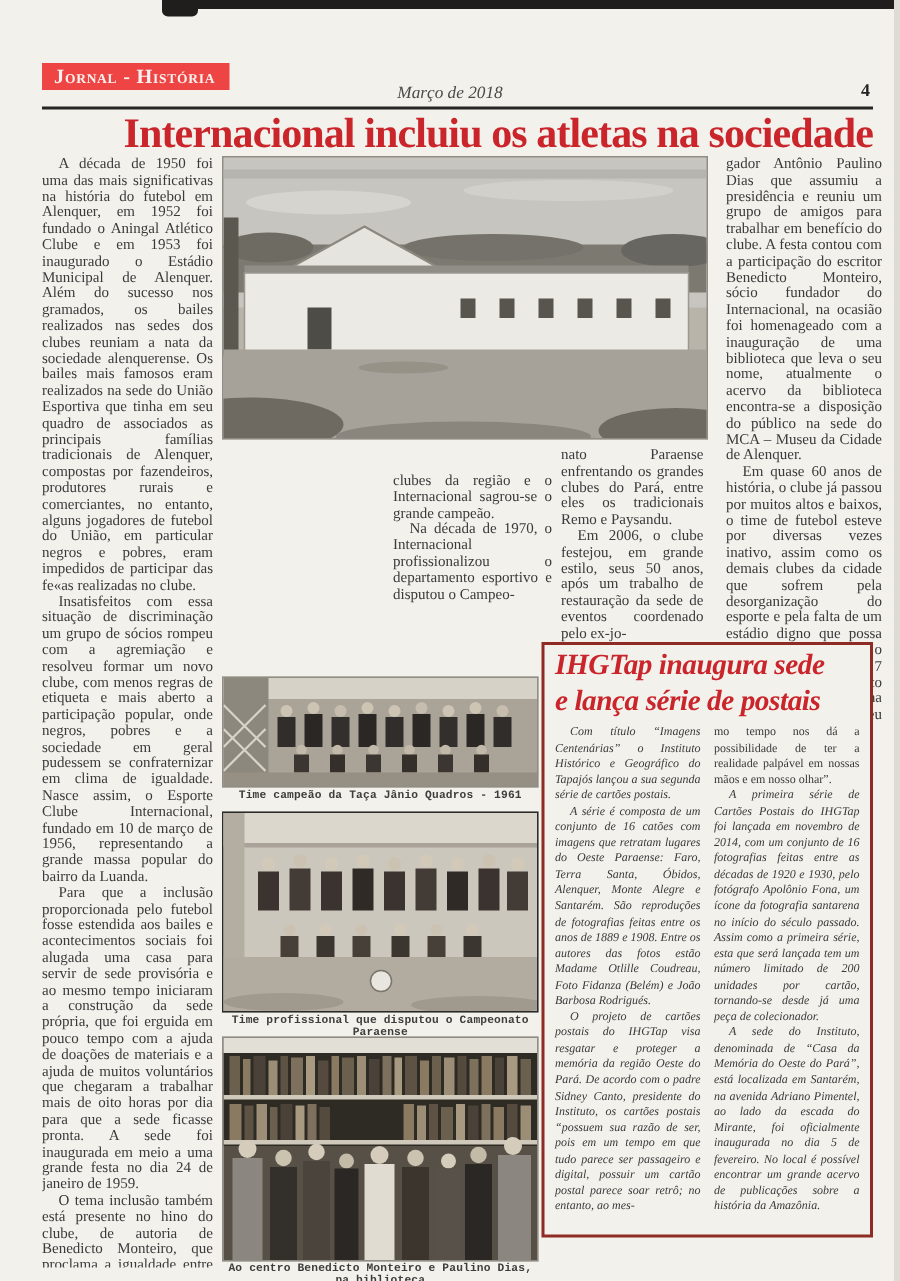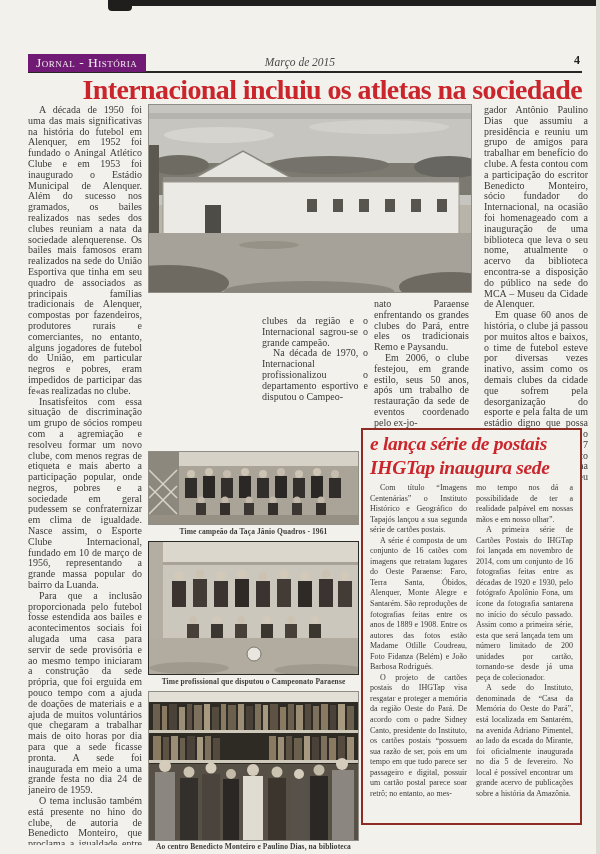--- a/index.html
+++ b/index.html
@@ -6,22 +6,22 @@
   .page{position:relative;width:600px;height:854px;margin:0 auto;background:#f3f1ec;overflow:hidden;
         font-family:"Liberation Serif",serif;color:#3a3a3a;}
   .abs{position:absolute;}
 
   
   .scan-strip{left:108px;top:0;width:492px;height:6px;background:#1f1e1c;}
   .scan-blob{left:108px;top:0;width:24px;height:11px;background:#1f1e1c;border-radius:0 0 4px 4px;}
   .edge-shadow{right:0;top:0;width:4px;height:100%;background:#dedbd4;}
 
   
-  .masthead{left:28px;top:54px;background:#701a75;color:#f4f2ee;padding:2px 9px 2px 8px;
-            font-variant:small-caps;font-weight:normal;font-size:13.5px;letter-spacing:.5px;line-height:14px;}
+  .masthead{left:28px;top:42px;background:#ef4444;color:#f4f2ee;padding:2px 9px 2px 8px;
+            font-variant:small-caps;font-weight:bold;font-size:13.5px;letter-spacing:.5px;line-height:14px;}
   .issue-date{left:0;top:56px;width:600px;text-align:center;font-style:italic;font-size:11.5px;color:#4a4a48;}
   .page-number{right:20px;top:53px;font-weight:bold;font-size:12px;color:#222;}
   .header-rule{left:28px;top:71px;width:554px;height:2px;background:#262624;}
 
   .headline{left:22px;top:74px;width:560px;text-align:center;white-space:nowrap;
             font-size:28px;font-weight:bold;letter-spacing:-0.6px;color:#c9252b;}
 
   
   .col{text-align:justify;}
   .col p{margin:0;font-size:10px;line-height:10.8px;}
@@ -31,44 +31,44 @@
   .c3{left:262px;top:316px;width:106px;}
   .c4{left:374px;top:299px;width:95px;}
   .c5{left:484px;top:105px;width:104px;}
 
   
   .photo{border:1px solid #8f8d85;background:#b9b4aa;}
   .ph-building{left:148px;top:104px;width:322px;height:187px;}
   .ph-1{left:148px;top:451px;width:209px;height:72px;}
   .ph-2{left:148px;top:541px;width:209px;height:132px;border-color:#2a2a28;}
   .ph-3{left:148px;top:691px;width:209px;height:148px;}
-  .caption{left:148px;width:211px;text-align:center;font-family:Liberation Serif, serif;
+  .caption{left:148px;width:211px;text-align:center;font-family:Liberation Mono, monospace;
            font-weight:bold;font-size:7.5px;color:#3d3d3b;letter-spacing:.1px;}
   .cap-1{top:527px;} .cap-2{top:677px;} .cap-3{top:842px;}
 
   
   .side-box{left:361px;top:428px;width:221px;height:397px;background:#f3f1ec;
             border:2px solid #8e2b24;box-sizing:border-box;overflow:hidden;}
   .side-head{margin:3px 7px 0 7px;font-style:italic;font-weight:bold;color:#c9252b;
              font-size:19.5px;line-height:21px;letter-spacing:-0.3px;white-space:nowrap;}
   .side-cols{display:flex;gap:9px;margin:5px 7px 0 7px;}
   .side-col{width:100px;text-align:justify;}
   .side-col p{margin:0;font-size:8px;line-height:10.55px;}
-  .side-col p.ind{text-indent:10px;}
+  .side-col p.ind{text-indent:10px;font-style:italic;}
 </style>
 </head>
 <body>
 
 <div class="page">
 
   <div class="abs scan-strip"></div>
   <div class="abs scan-blob"></div>
   <div class="abs edge-shadow"></div>
 
-  <div class="abs issue-date">Março de 2015</div>
+  <div class="abs issue-date">Março de 2018</div>
   <div class="abs page-number">4</div>
   <div class="abs header-rule"></div>
   <div class="abs masthead">Jornal - História</div>
 
   <h1 class="abs headline" style="margin:0;text-align:right;">Internacional incluiu os atletas na sociedade</h1>
 
   <div class="abs col c1">
     <p class="ind">A década de 1950 foi uma das mais significativas na história do futebol em Alenquer, em 1952 foi fundado o Aningal Atlético Clube e em 1953 foi inaugurado o Estádio Municipal de Alenquer. Além do sucesso nos gramados, os bailes realizados nas sedes dos clubes reuniam a nata da sociedade alenquerense. Os bailes mais famosos eram realizados na sede do União Esportiva que tinha em seu quadro de associados as principais famílias tradicionais de Alenquer, compostas por fazendeiros, produtores rurais e comerciantes, no entanto, alguns jogadores de futebol do União, em particular negros e pobres, eram impedidos de participar das fe«as realizadas no clube.</p>
     <p class="ind">Insatisfeitos com essa situação de discriminação um grupo de sócios rompeu com a agremiação e resolveu formar um novo clube, com menos regras de etiqueta e mais aberto a participação popular, onde negros, pobres e a sociedade em geral pudessem se confraternizar em clima de igualdade. Nasce assim, o Esporte Clube Internacional, fundado em 10 de março de 1956, representando a grande massa popular do bairro da Luanda.</p>
     <p class="ind">Para que a inclusão proporcionada pelo futebol fosse estendida aos bailes e acontecimentos sociais foi alugada uma casa para servir de sede provisória e ao mesmo tempo iniciaram a construção da sede própria, que foi erguida em pouco tempo com a ajuda de doações de materiais e a ajuda de muitos voluntários que chegaram a trabalhar mais de oito horas por dia para que a sede ficasse pronta. A sede foi inaugurada em meio a uma grande festa no dia 24 de janeiro de 1959.</p>
@@ -276,22 +276,22 @@
         <rect x="142" y="87" width="16" height="61" fill="#58514a"></rect>
       <circle cx="170" cy="78" r="5.5" fill="#c4baa8"></circle>
         <rect x="161" y="84" width="18" height="64" fill="#2a2724"></rect>
       <circle cx="193" cy="72" r="6" fill="#d5ccbc"></circle>
         <rect x="183" y="78" width="22" height="70" fill="#8c8680"></rect>
     </g>
   </svg>
   <div class="abs caption cap-3">Ao centro Benedicto Monteiro e Paulino Dias, na biblioteca</div>
 
   <div class="abs side-box">
+    <div class="side-head">IHGTap inaugura sede</div>
     <div class="side-head">e lança série de postais</div>
-    <div class="side-head">IHGTap inaugura sede</div>
     <div class="side-cols">
       <div class="side-col">
         <p class="ind">Com título “Imagens Centenárias” o Instituto Histórico e Geográfico do Tapajós lançou a sua segunda série de cartões postais.</p>
         <p class="ind">A série é composta de um conjunto de 16 catões com imagens que retratam lugares do Oeste Paraense: Faro, Terra Santa, Óbidos, Alenquer, Monte Alegre e Santarém. São reproduções de fotografias feitas entre os anos de 1889 e 1908. Entre os autores das fotos estão Madame Otlille Coudreau, Foto Fidanza (Belém) e João Barbosa Rodrigués.</p>
         <p class="ind">O projeto de cartões postais do IHGTap visa resgatar e proteger a memória da região Oeste do Pará. De acordo com o padre Sidney Canto, presidente do Instituto, os cartões postais “possuem sua razão de ser, pois em um tempo em que tudo parece ser passageiro e digital, possuir um cartão postal parece soar retrô; no entanto, ao mes-</p>
       </div>
       <div class="side-col">
         <p>mo tempo nos dá a possibilidade de ter a realidade palpável em nossas mãos e em nosso olhar”.</p>
         <p class="ind">A primeira série de Cartões Postais do IHGTap foi lançada em novembro de 2014, com um conjunto de 16 fotografias feitas entre as décadas de 1920 e 1930, pelo fotógrafo Apolônio Fona, um ícone da fotografia santarena no início do século passado. Assim como a primeira série, esta que será lançada tem um número limitado de 200 unidades por cartão, tornando-se desde já uma peça de colecionador.</p>
         <p class="ind">A sede do Instituto, denominada de “Casa da Memória do Oeste do Pará”, está localizada em Santarém, na avenida Adriano Pimentel, ao lado da escada do Mirante, foi oficialmente inaugurada no dia 5 de fevereiro. No local é possível encontrar um grande acervo de publicações sobre a história da Amazônia.</p>

